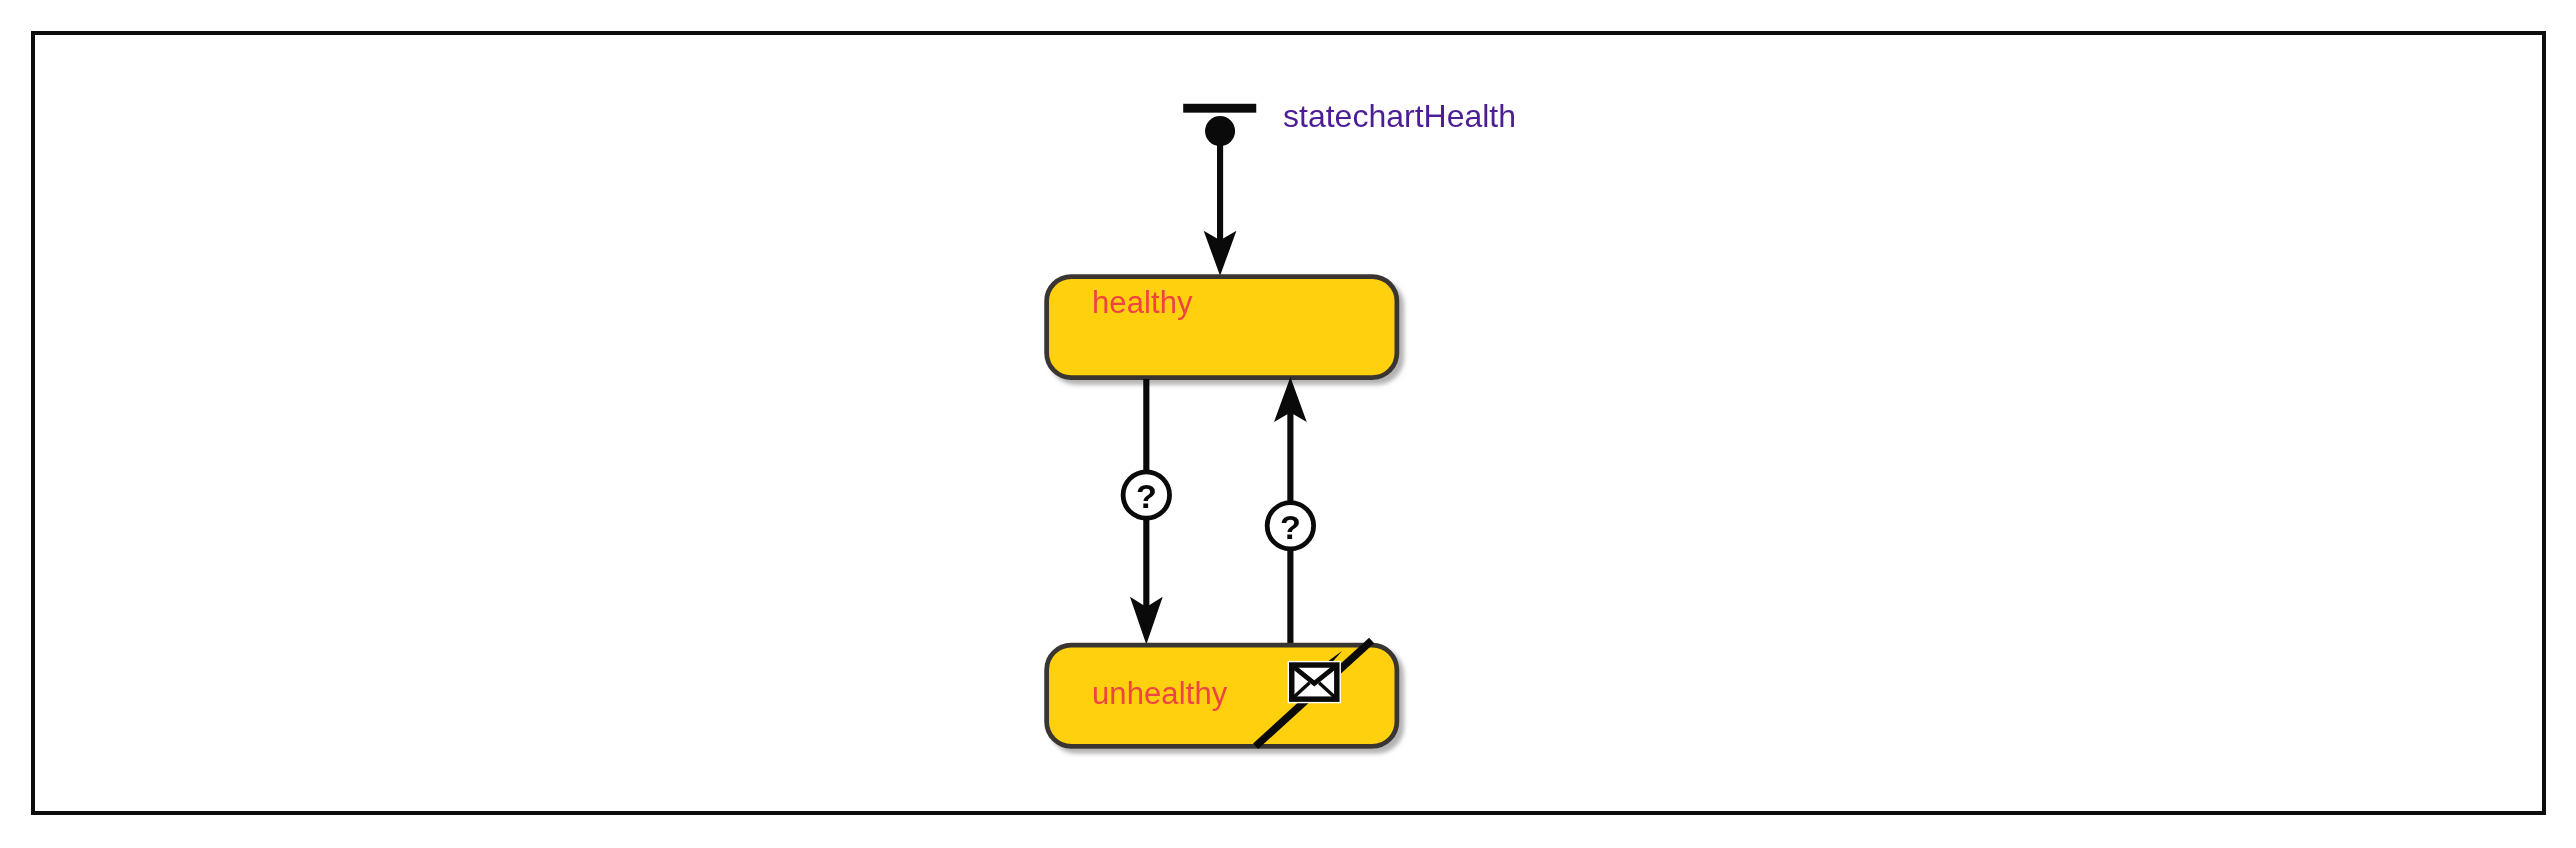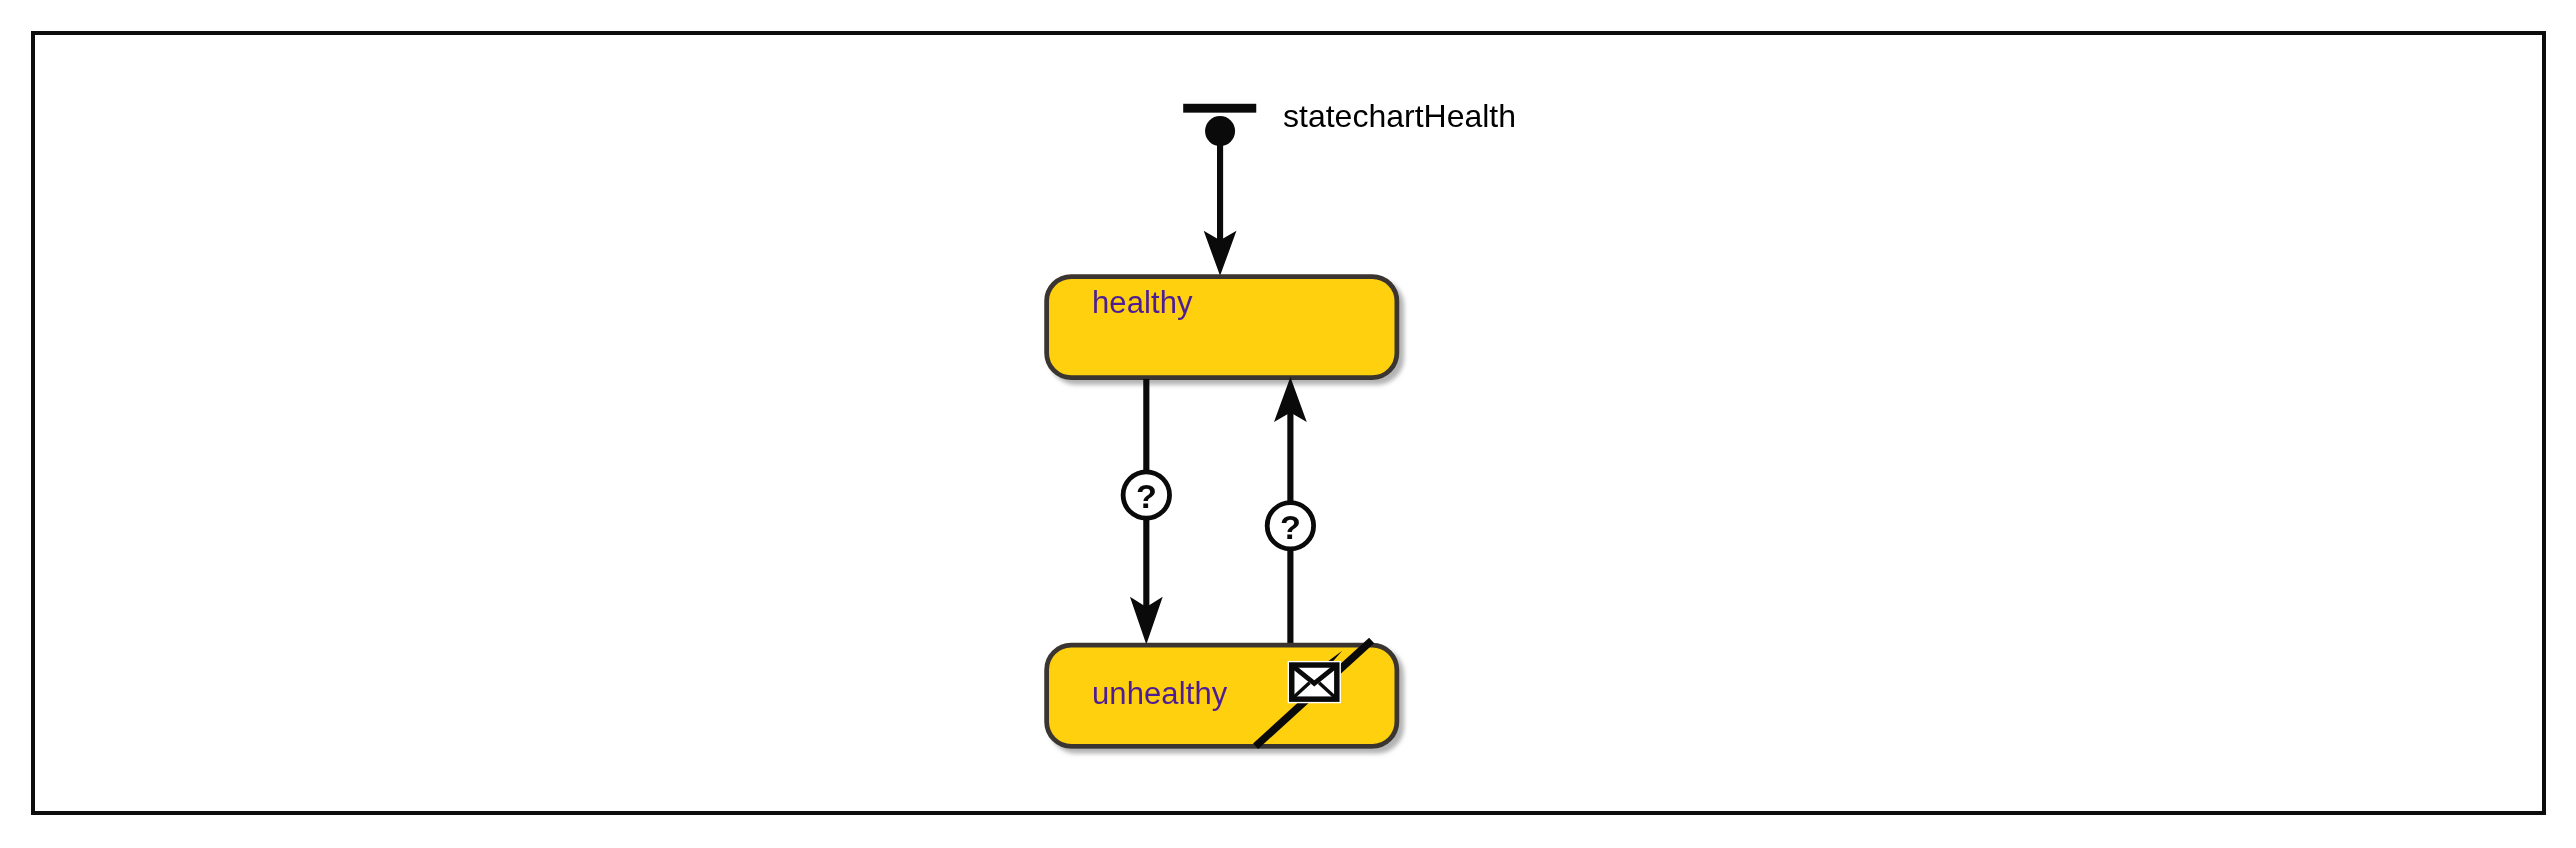--- a/index.html
+++ b/index.html
@@ -40,34 +40,34 @@
     width: 2576px;
     height: 848px;
     pointer-events: none;
   }
 
   
   .state-label {
     position: absolute;
     font-family: "Liberation Sans", sans-serif;
     font-size: 31px;
-    color: #4c1d95;
+    color: #ef4444;
     white-space: nowrap;
     letter-spacing: 0.1px;
   }
   #label-healthy   { left: 1092px; top: 285px; }
   #label-unhealthy { left: 1092px; top: 676px; }
 
   #label-statechart-name {
     position: absolute;
     left: 1283px;
     top: 98px;
     font-family: "Liberation Sans", sans-serif;
     font-size: 32px;
-    color: #000000;
+    color: #4c1d95;
     white-space: nowrap;
   }
 </style>
 </head>
 <body>
 
 <div id="canvas">
 
   <div id="diagram-frame"></div>
 

